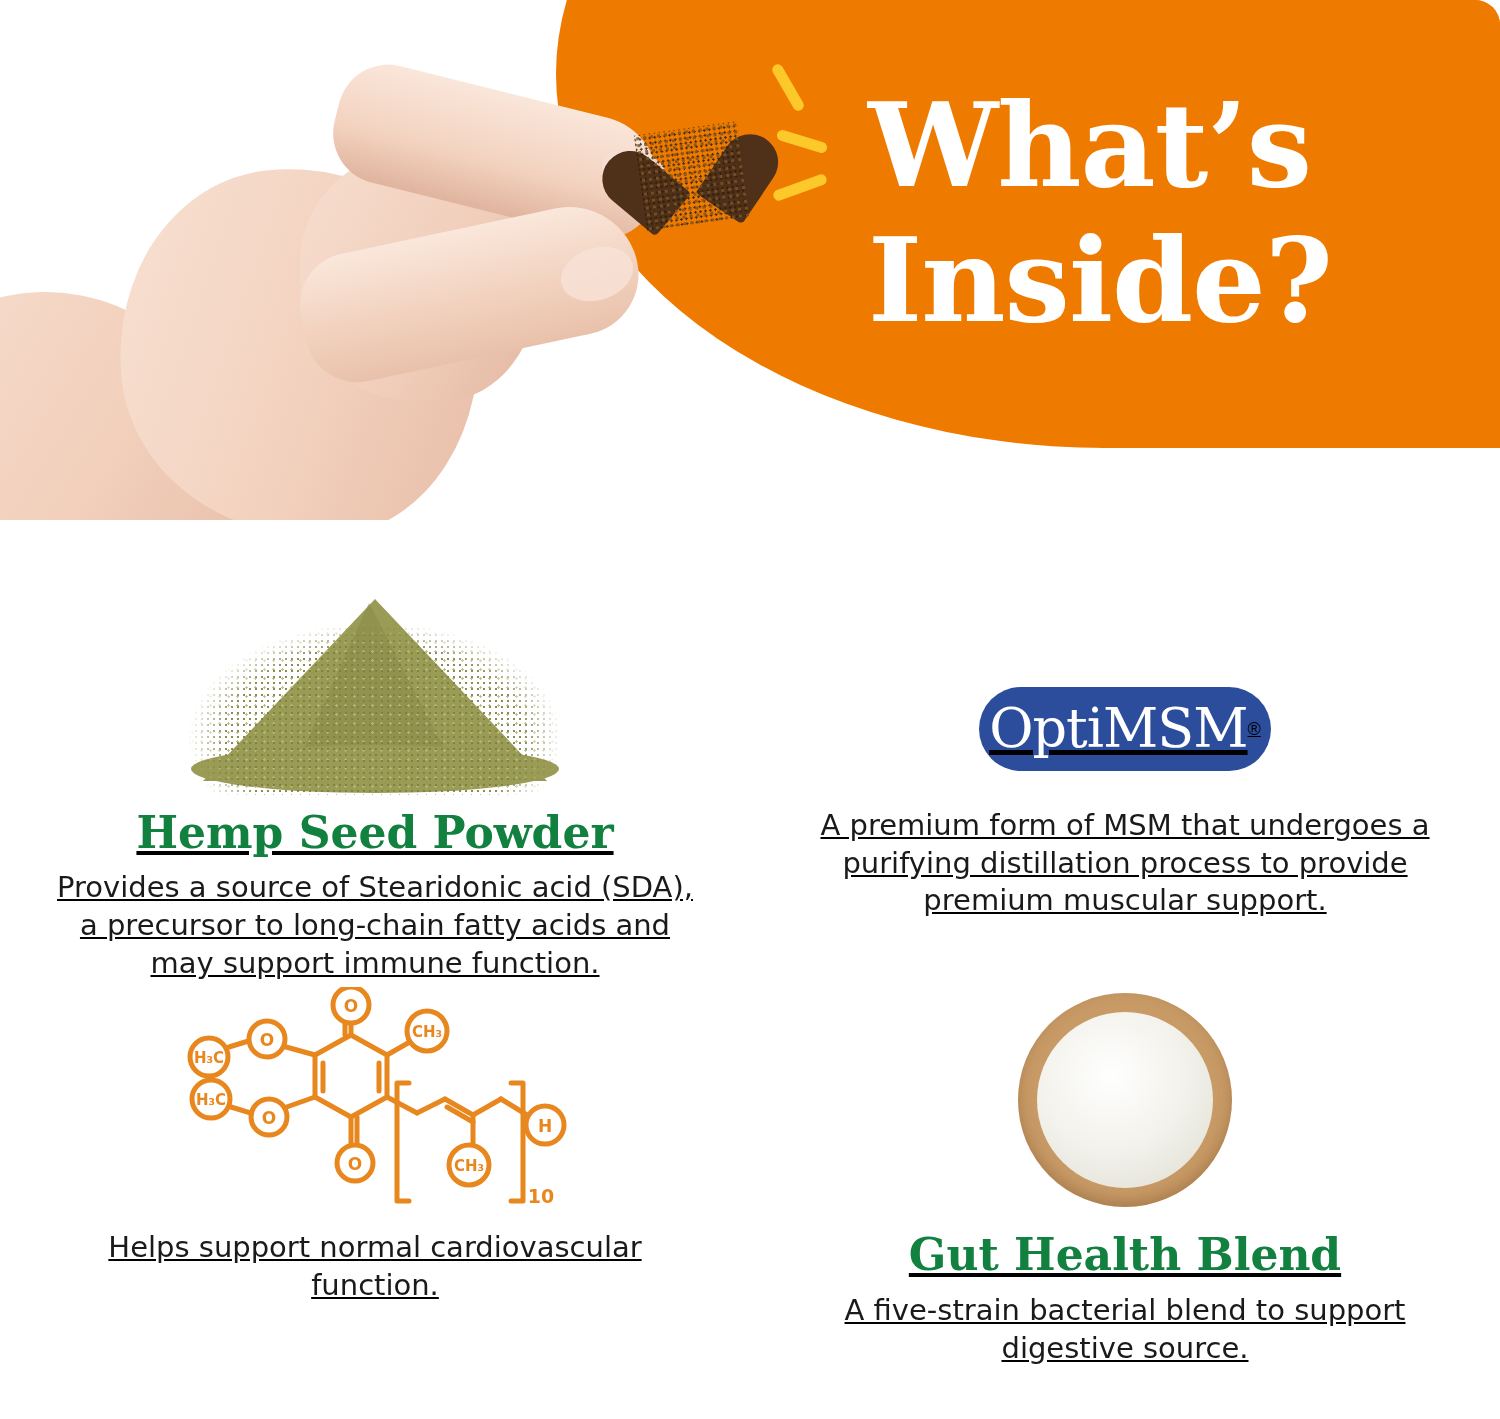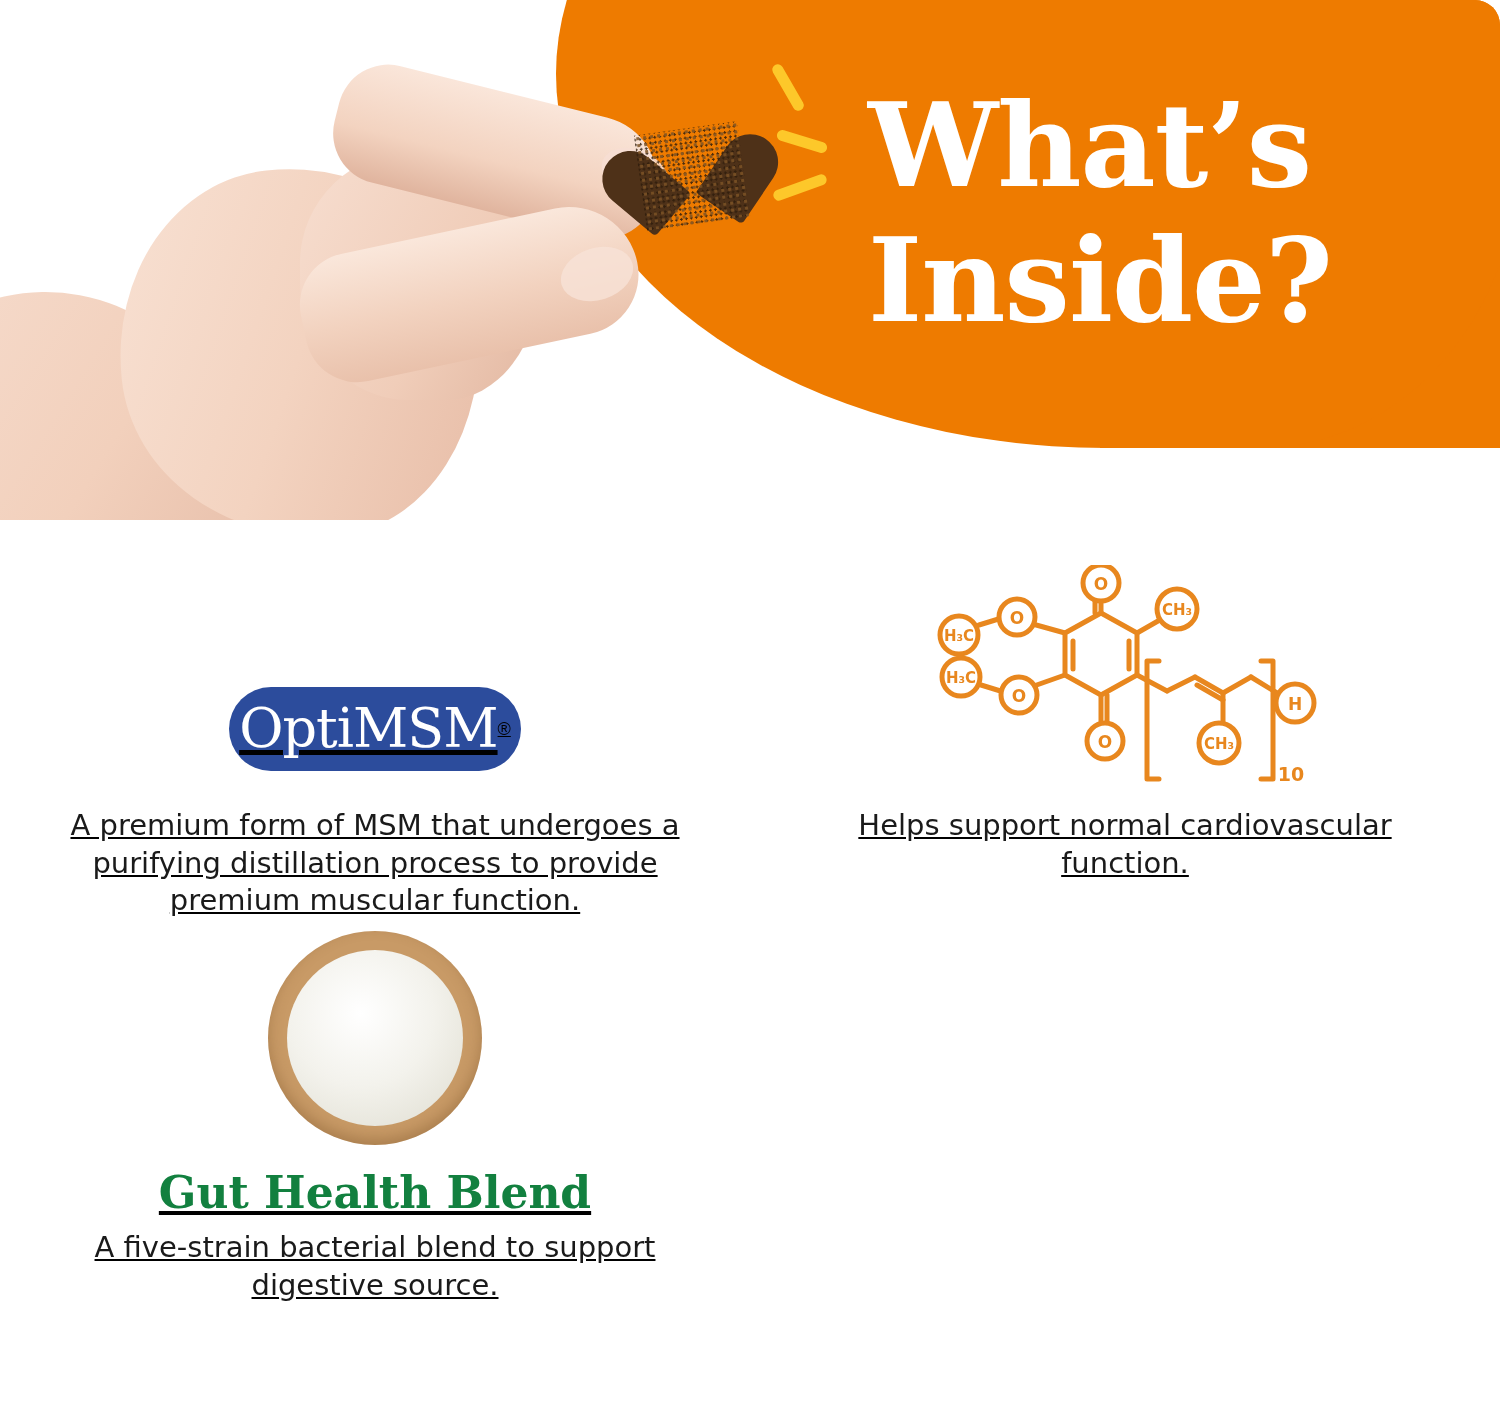--- a/index.html
+++ b/index.html
@@ -355,29 +355,41 @@
     <div class="sparkle s3"></div>
 
     <div class="hero-title">
       <div>What’s</div>
       <div>Inside?</div>
     </div>
   </div>
 
   <div id="grid">
 
+    <div class="cell">
+      <div class="visual">
+        <div class="hemp-pile">
+          <div class="mound"></div>
+          <div class="mound-shade"></div>
+          <div class="base"></div>
+          <div class="grain"></div>
+        </div>
+      </div>
+      <div class="card-title">Hemp Seed Powder</div>
+      <div class="card-body">Provides a source of Stearidonic acid (SDA), a precursor to long-chain fatty acids and may support immune function.</div>
+    </div>
 
     <div class="cell">
       <div class="visual">
         <div class="msm-logo">
           <span>OptiMSM</span>
             <sup>®</sup>
         </div>
       </div>
-      <div class="card-body">A premium form of MSM that undergoes a purifying distillation process to provide premium muscular function.</div>
+      <div class="card-body">A premium form of MSM that undergoes a purifying distillation process to provide premium muscular support.</div>
     </div>
 
     <div class="cell">
       <div class="visual">
         <svg class="mol" width="420" height="230" viewBox="0 0 420 230">
           <g fill="none" stroke="#e8871e" stroke-width="5" stroke-linecap="round" stroke-linejoin="round">
 
             <path d="M150 68 L186 48 L222 68 L222 110 L186 130 L150 110 Z"></path>
 
             <path d="M158 76 L158 104"></path>

